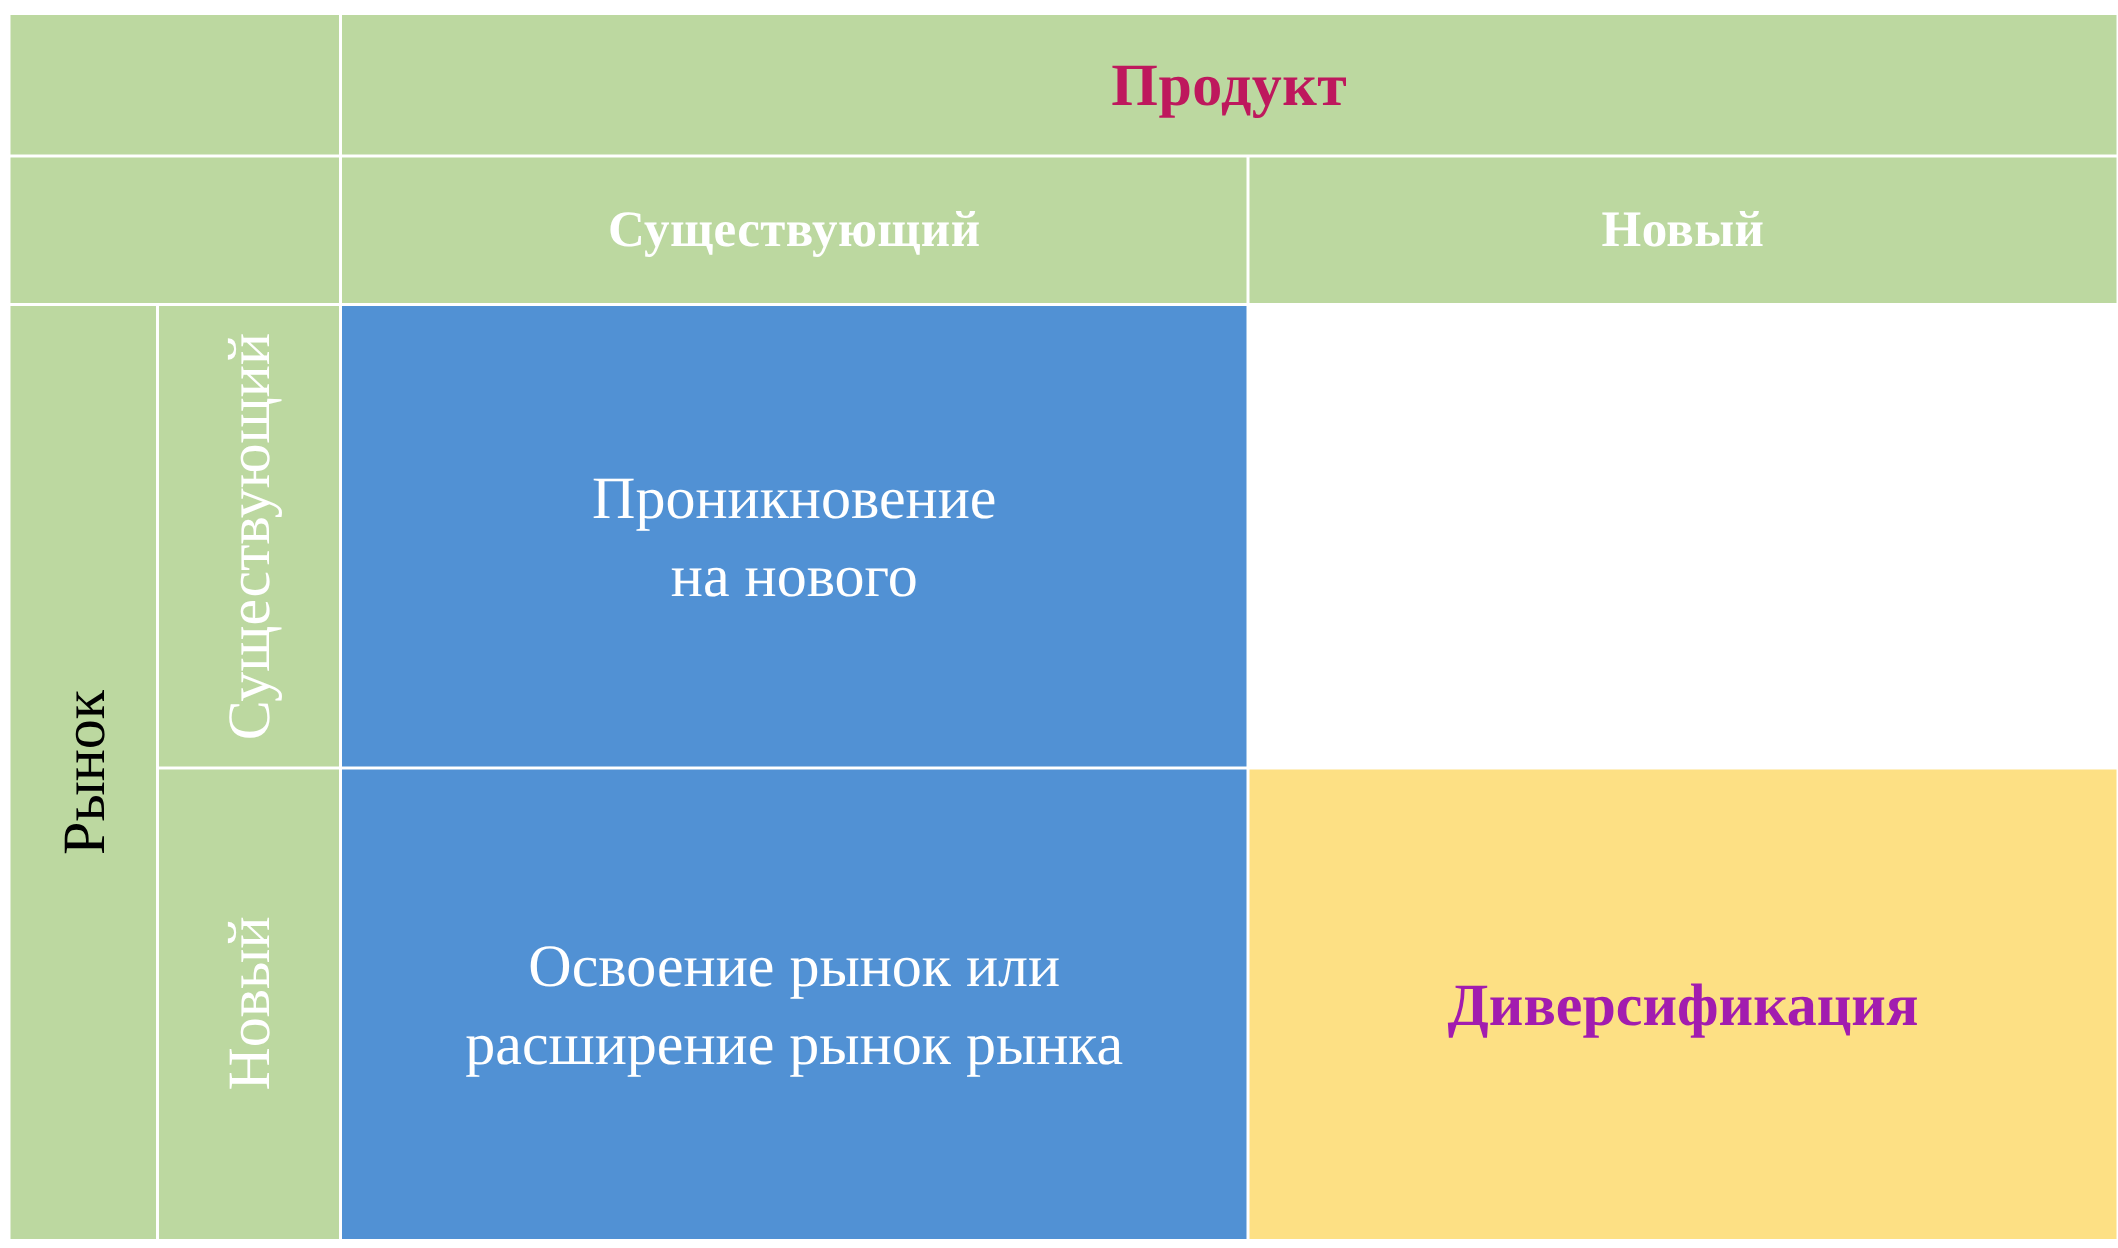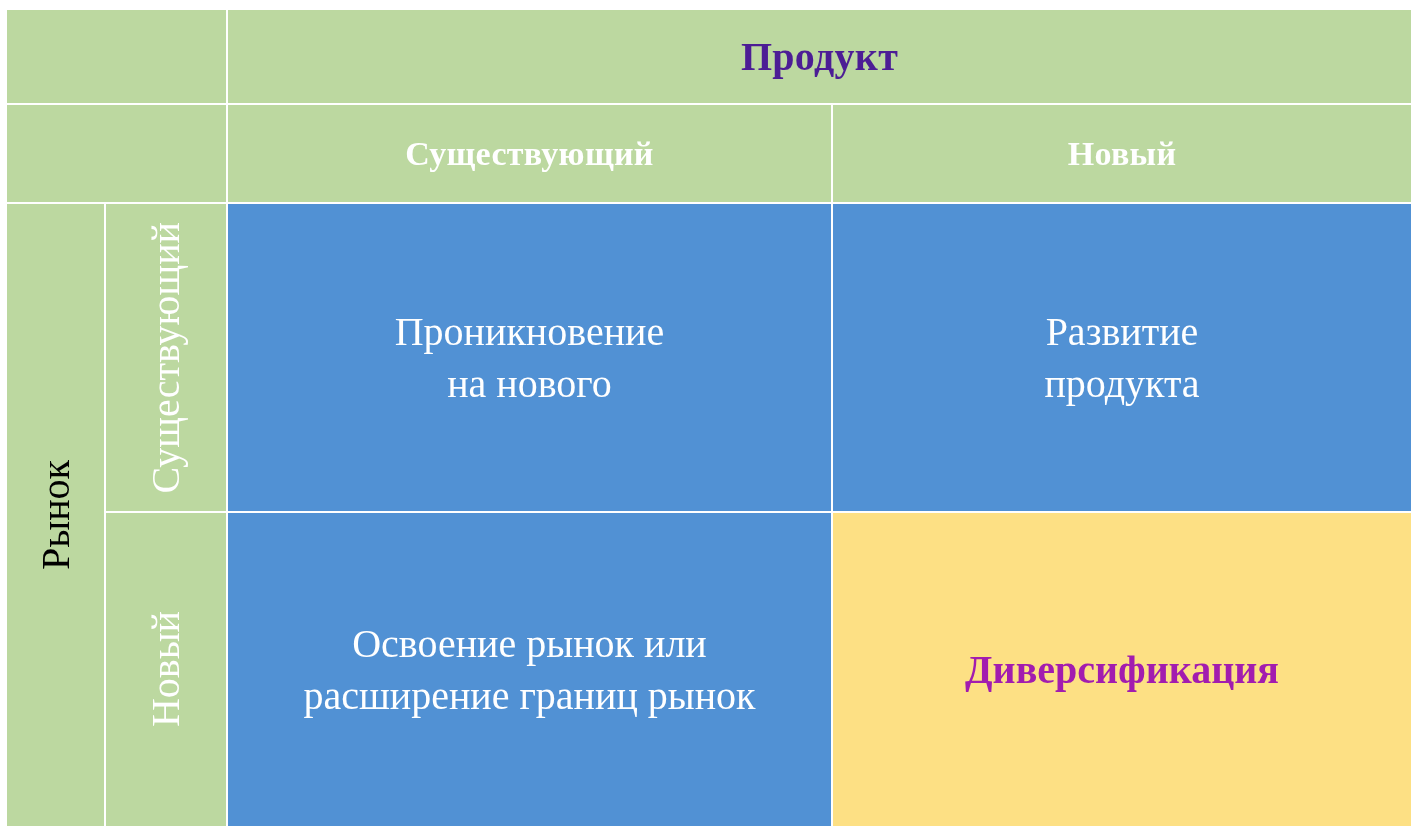--- a/index.html
+++ b/index.html
@@ -41,21 +41,21 @@
 
   .green  { background: #bcd8a0; }
   .blue   { background: #5191d4; }
   .yellow { background: #fde084; }
   .blank  { background: #bcd8a0; }
 
   
   .hdr-title {
     grid-column: 3 / span 2;
     grid-row: 1;
-    color: #4c1d95;
+    color: #be185d;
     font-weight: bold;
     font-size: 40px;
     letter-spacing: 0.3px;
   }
   .hdr-sub {
     grid-row: 2;
     color: #ffffff;
     font-weight: bold;
     font-size: 34px;
     letter-spacing: 0.3px;
@@ -119,35 +119,29 @@
     <span class="vtext rowlbl">Существующий</span>
   </div>
 
   <div class="cell blue quad" style="grid-column:3; grid-row:3;">
     <span>
       <span class="ln">Проникновение</span>
       <span class="ln">на нового</span>
     </span>
   </div>
 
-  <div class="cell blue quad" style="grid-column:4; grid-row:3;">
-    <span>
-      <span class="ln">Развитие</span>
-      <span class="ln">продукта</span>
-    </span>
-  </div>
 
   <div class="cell green vert-label" style="grid-row:4;">
     <span class="vtext rowlbl">Новый</span>
   </div>
 
   <div class="cell blue quad" style="grid-column:3; grid-row:4;">
     <span>
       <span class="ln">Освоение рынок или</span>
-      <span class="ln">расширение границ рынок</span>
+      <span class="ln">расширение рынок рынка</span>
     </span>
   </div>
 
   <div class="cell yellow quad emphasis" style="grid-column:4; grid-row:4;">
     <span>
       <span class="ln">Диверсификация</span>
     </span>
   </div>
 
 </div>

